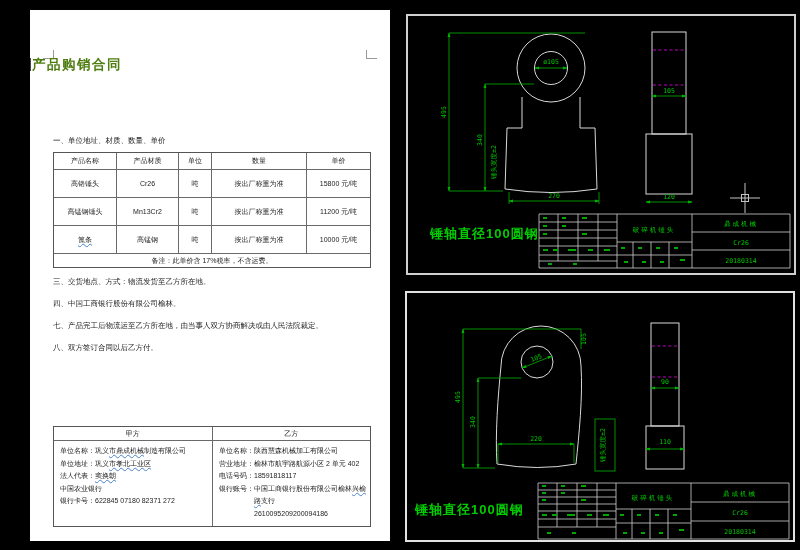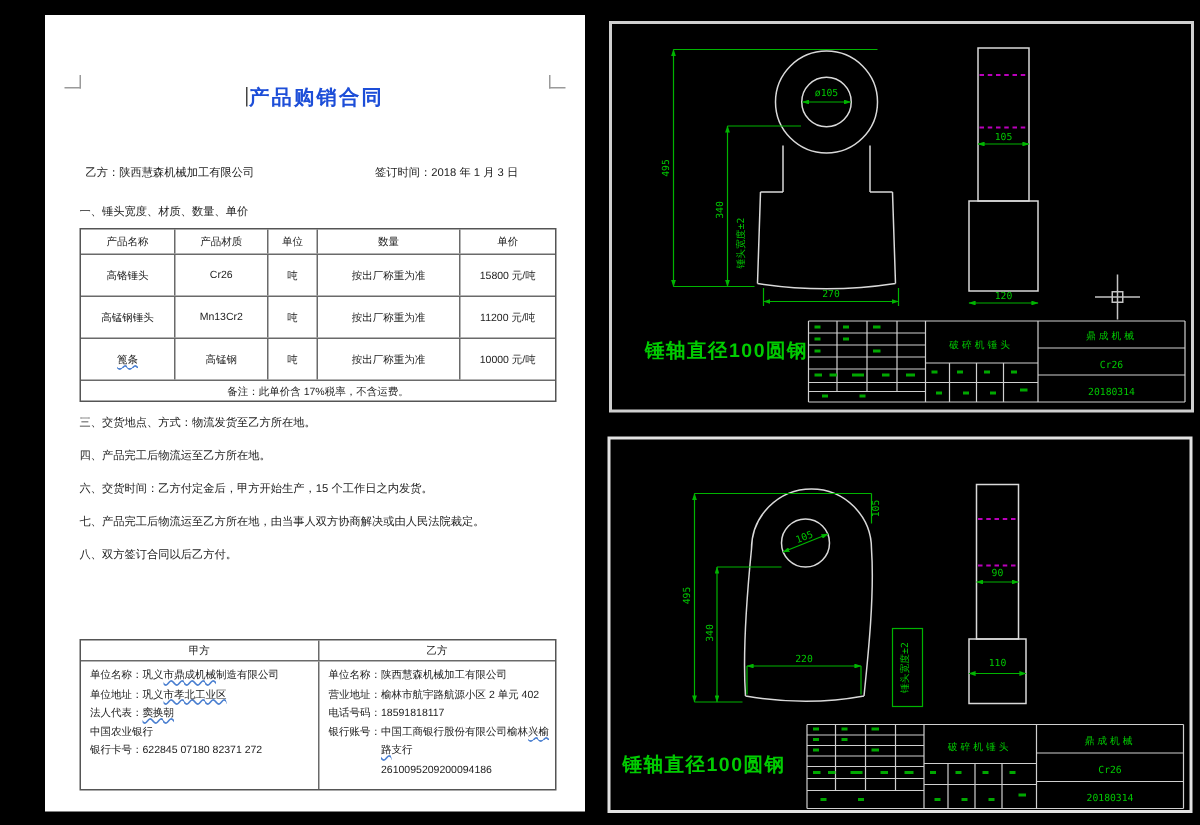--- a/index.html
+++ b/index.html
@@ -6,22 +6,22 @@
   html,body{background:#000}
   body{width:800px;height:550px;position:relative;overflow:hidden;
        font-family:"Liberation Sans","DejaVu Sans",sans-serif}
   #stage{position:absolute;left:0;top:0;width:800px;height:550px;background:#000}
 
   
   .doc{position:absolute;left:30px;top:10px;width:360px;height:531px;background:#fff;color:#1c1c1c}
   .cmark{position:absolute;width:11px;height:9px}
   .cmark.l{left:13px;top:40px;border-right:1px solid #9a9a9a;border-bottom:1px solid #9a9a9a}
   .cmark.r{right:13px;top:40px;border-left:1px solid #9a9a9a;border-bottom:1px solid #9a9a9a}
-  .doc-title{position:absolute;top:46px;left:0;width:100%;text-align:center;
-             font-size:13.5px;font-weight:bold;letter-spacing:1.5px;color:#1d4ed8}
+  .doc-title{position:absolute;top:46px;left:0;width:100%;
+             font-size:13.5px;font-weight:bold;letter-spacing:1.5px;color:#4d7c0f}
   .caret{display:inline-block;width:1px;height:13px;background:#444;vertical-align:-2px;margin-right:1px}
   .mline{position:absolute;left:27px;width:322px;font-size:7.5px}
   .m1{top:80px}.m2{top:100px}
   .mr{position:absolute;left:193px;top:0;white-space:nowrap}
   .wavy{text-decoration:underline;text-decoration-style:wavy;text-decoration-color:#4a7fd0;text-decoration-thickness:1px}
   .sec1{position:absolute;left:23px;top:126px;font-size:7.5px}
   .ptable{position:absolute;left:23px;top:142px;width:318px;border:1px solid #555;font-size:7px;text-align:center}
   .prow{display:flex;border-top:1px solid #6a6a6a}
   .prow.ph{border-top:none}
   .pc{border-left:1px solid #6a6a6a;display:flex;align-items:center;justify-content:center;overflow:hidden}
@@ -61,26 +61,22 @@
 <body>
 
 <div id="stage">
 
   <div class="doc">
     <div class="cmark l"></div>
     <div class="cmark r"></div>
 
     <div class="doc-title"><span class="caret"></span><span>产品购销合同</span></div>
 
-    <div class="mline m2">
-      <span>乙方：</span><span>陕西慧森机械加工有限公司</span>
-      <span class="mr"><span>签订时间：</span><span>2018 年 1 月 3 日</span></span>
-    </div>
-
-    <div class="sec1">一、锤头宽度、材质、数量、单价</div>
+
+    <div class="sec1">一、单位地址、材质、数量、单价</div>
 
     <div class="ptable">
       <div class="prow ph">
         <div class="pc c0">产品名称</div>
         <div class="pc c1">产品材质</div>
         <div class="pc c2">单位</div>
         <div class="pc c3">数量</div>
         <div class="pc c4">单价</div>
       </div>
       <div class="prow pr">
@@ -104,22 +100,21 @@
         <div class="pc c1">高锰钢</div>
         <div class="pc c2">吨</div>
         <div class="pc c3">按出厂称重为准</div>
         <div class="pc c4">10000 元/吨</div>
       </div>
       <div class="pnote">备注：此单价含 17%税率，不含运费。</div>
     </div>
 
     <div class="clauses">
       <div class="cl">三、交货地点、方式：物流发货至乙方所在地。</div>
-      <div class="cl">四、产品完工后物流运至乙方所在地。</div>
-      <div class="cl">六、交货时间：乙方付定金后，甲方开始生产，15 个工作日之内发货。</div>
+      <div class="cl">四、中国工商银行股份有限公司榆林。</div>
       <div class="cl">七、产品完工后物流运至乙方所在地，由当事人双方协商解决或由人民法院裁定。</div>
       <div class="cl">八、双方签订合同以后乙方付。</div>
     </div>
 
     <div class="parties">
       <div class="phead">
         <div>甲方</div>
         <div>乙方</div>
       </div>
       <div class="pbody">

